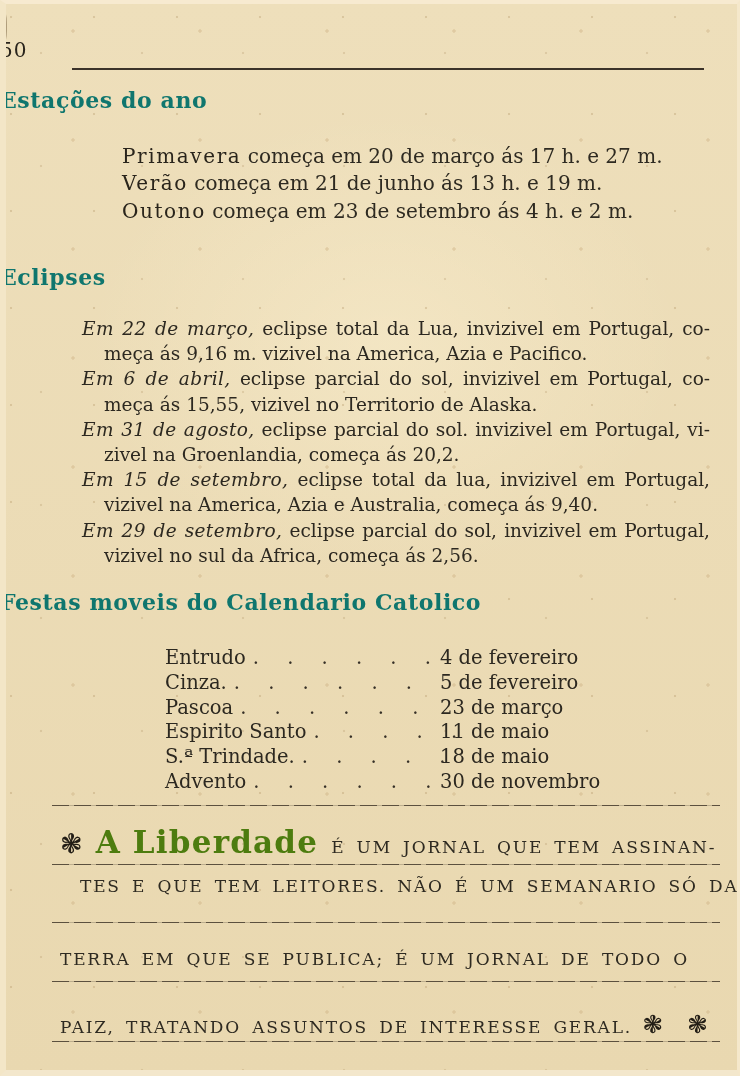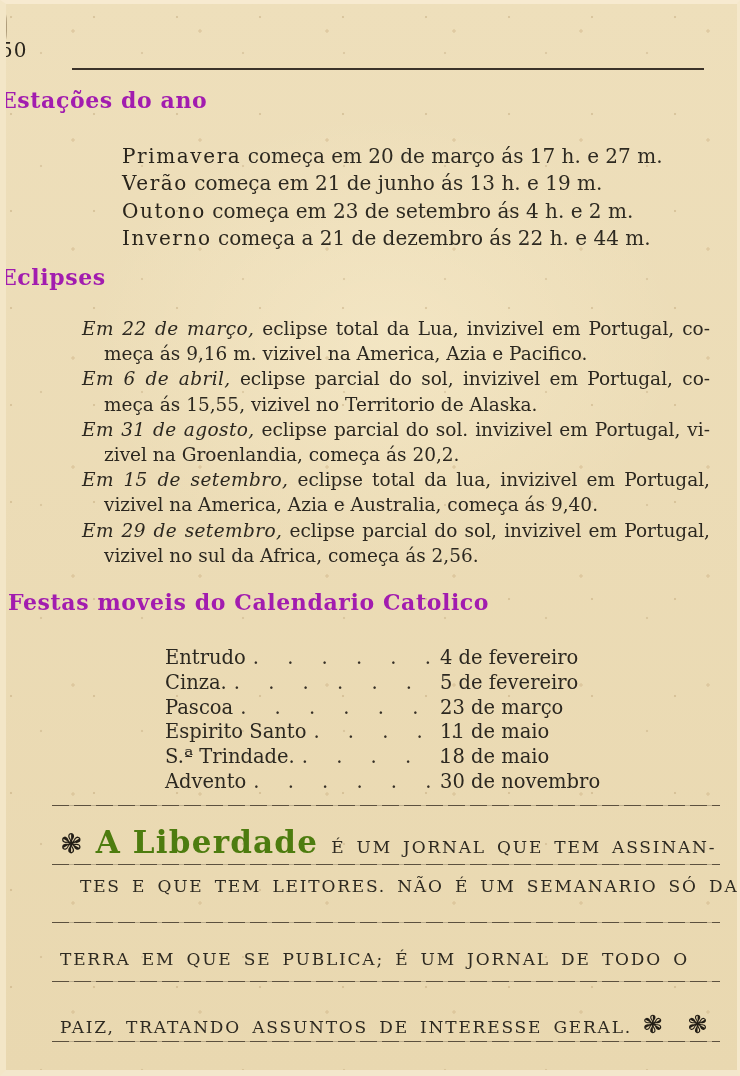--- a/index.html
+++ b/index.html
@@ -23,24 +23,24 @@
     border-right:3px solid #f5e8cb;border-bottom:6px solid #f3e7cc;}
   .smudge{position:absolute;left:0;top:9px;width:7px;height:36px;
     background:rgba(100,78,46,.45);border-radius:0 60% 60% 0 / 0 40% 40% 0;}
   .abs{position:absolute;}
   .center{left:0;right:0;text-align:left;}
   .pagenum{top:38px;font-size:20px;letter-spacing:1px;color:#29241c;}
   .rule{position:absolute;height:2px;background:#3b332a;}
   .rule-top{top:68px;left:72px;right:36px;}
   .adrule{position:absolute;height:1px;left:52px;right:20px;
     background:repeating-linear-gradient(90deg, rgba(56,46,34,.8) 0 17px, rgba(56,46,34,.25) 17px 22px);}
-  .h{font-weight:bold;font-size:22px;letter-spacing:.6px;color:#a21caf;}
+  .h{font-weight:bold;font-size:22px;letter-spacing:.6px;color:#0f766e;}
   .h-seasons{top:87px;}
   .h-eclipses{top:264px;}
-  .h-feasts{top:589px;padding-left:8px;}
+  .h-feasts{top:589px;}
   .seasons{top:143px;left:100px;font-size:20px;line-height:27.4px;white-space:nowrap;margin-left:22px;}
   .season-name{letter-spacing:1.6px;color:#29241b;}
   .ec{top:316px;left:62px;width:648px;font-size:18.5px;line-height:25.2px;color:#2c2820;}
   .ec .l1{text-align:justify;text-align-last:justify;}
   .ec .l1 i{font-style:italic;letter-spacing:.4px;margin-left:20px;}
   .ec .l2{padding-left:42px;white-space:nowrap;}
   .fe{top:646px;left:165px;font-size:19.5px;line-height:24.8px;color:#2c2820;}
   .fe .row{position:relative;white-space:nowrap;height:24.8px;}
   .fe .dots{letter-spacing:4px;word-spacing:14px;margin-left:7px;color:#352f26;}
   .fe .date{position:absolute;left:275px;top:0;}
@@ -61,21 +61,20 @@
 
 <div class="abs center pagenum">50</div>
 <div class="rule rule-top"></div>
 
 <div class="abs center h h-seasons">Estações do ano</div>
 
 <div class="abs seasons">
   <div><span class="season-name">Primavera</span> <span>começa em 20 de março ás 17 h. e 27 m.</span></div>
   <div><span class="season-name">Verão</span> <span>começa em 21 de junho ás 13 h. e 19 m.</span></div>
   <div><span class="season-name">Outono</span> <span>começa em 23 de setembro ás 4 h. e 2 m.</span></div>
-  <div><span class="season-name">Inverno</span> <span>começa a 21 de dezembro ás 22 h. e 44 m.</span></div>
 </div>
 
 <div class="abs center h h-eclipses">Eclipses</div>
 
 <div class="abs ec">
   <div class="p">
     <div class="l1"><i>Em 22 de março,</i> <span>eclipse total da Lua, invizivel em Portugal, co-</span></div>
     <div class="l2">meça ás 9,16 m. vizivel na America, Azia e Pacifico.</div>
   </div>
   <div class="p">

